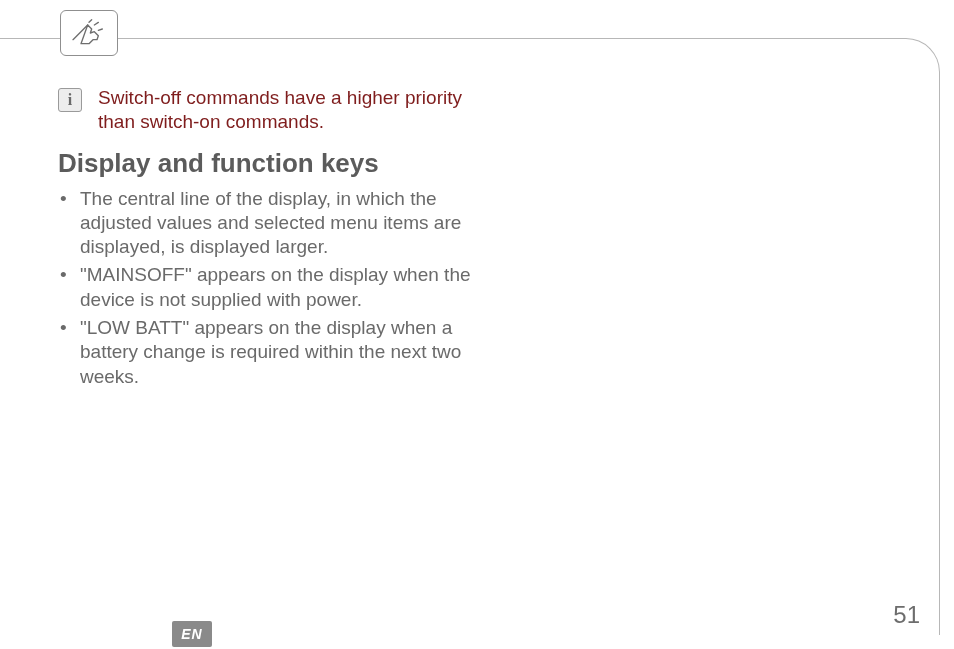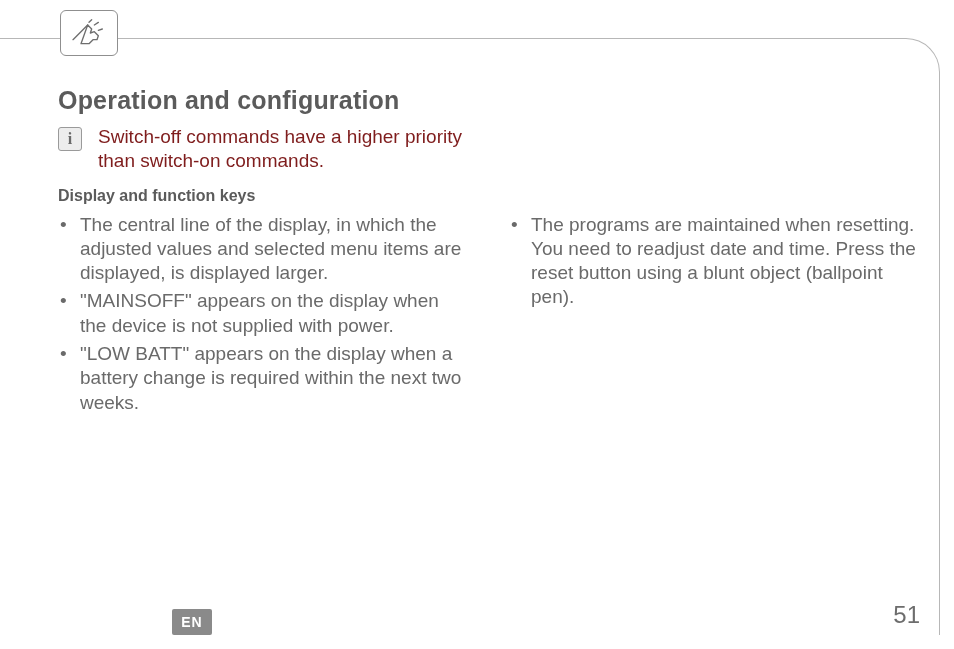--- a/index.html
+++ b/index.html
@@ -94,21 +94,21 @@
     color: #6a6a6a;
   }
   .info-text {
     font-size: 19px;
     line-height: 1.25;
     color: #7f1d1d;
     font-stretch: condensed;
   }
   h2.subhead {
     font-weight: 600;
-    font-size: 16px;
+    font-size: 26px;
     color: #5b5b5b;
     font-stretch: condensed;
     margin-bottom: 6px;
   }
   .columns {
     display: flex;
     gap: 40px;
   }
   .col {
     width: 415px;
@@ -130,32 +130,33 @@
     position: absolute;
     left: 2px;
     top: 0;
     color: #6a6a6a;
     font-size: 19px;
   }
 
   .lang-tab {
     position: absolute;
     left: 172px;
-    bottom: 14px;
+    bottom: 2px;
     width: 40px;
     height: 26px;
     background: #8a8a8a;
     color: #fff;
     font-weight: 700;
     font-size: 14px;
     letter-spacing: 1px;
     display: flex;
     align-items: center;
     justify-content: center;
     border-radius: 2px;
+    font-style: italic;
   }
   .page-num {
     position: absolute;
     right: 34px;
     bottom: 20px;
     font-size: 24px;
     color: #6d6d6d;
   }
 </style>
 </head>
@@ -172,43 +173,37 @@
         <path d="M6 34 L28 12"></path>
         <path d="M28 12 L34 18 L32 24 L38 22 L44 28 L42 34 L36 34 L30 40 L18 40 Z"></path>
         <path d="M30 8 L34 4"></path>
         <path d="M38 12 L44 8"></path>
         <path d="M44 20 L50 18"></path>
       </g>
     </svg>
   </div>
 
   <div class="content">
-    <h1 class="title">Operation and configuration</h1>
 
     <div class="info-row">
       <div class="info-badge">
           <span>i</span>
         </div>
       <div class="info-text">Switch-off commands have a higher priority than switch-on commands.</div>
     </div>
 
     <h2 class="subhead">Display and function keys</h2>
 
     <div class="columns">
       <div class="col">
         <ul class="bullets">
           <li>The central line of the display, in which the adjusted values and selected menu items are displayed, is displayed larger.</li>
           <li>"MAINSOFF" appears on the display when the device is not supplied with power.</li>
           <li>"LOW BATT" appears on the display when a battery change is required within the next two weeks.</li>
         </ul>
       </div>
-      <div class="col">
-        <ul class="bullets">
-          <li>The programs are maintained when resetting. You need to readjust date and time. Press the reset button using a blunt object (ballpoint pen).</li>
-        </ul>
-      </div>
     </div>
   </div>
 
   <div class="lang-tab">EN</div>
   <div class="page-num">51</div>
 
 </div>
 
 </body></html>

